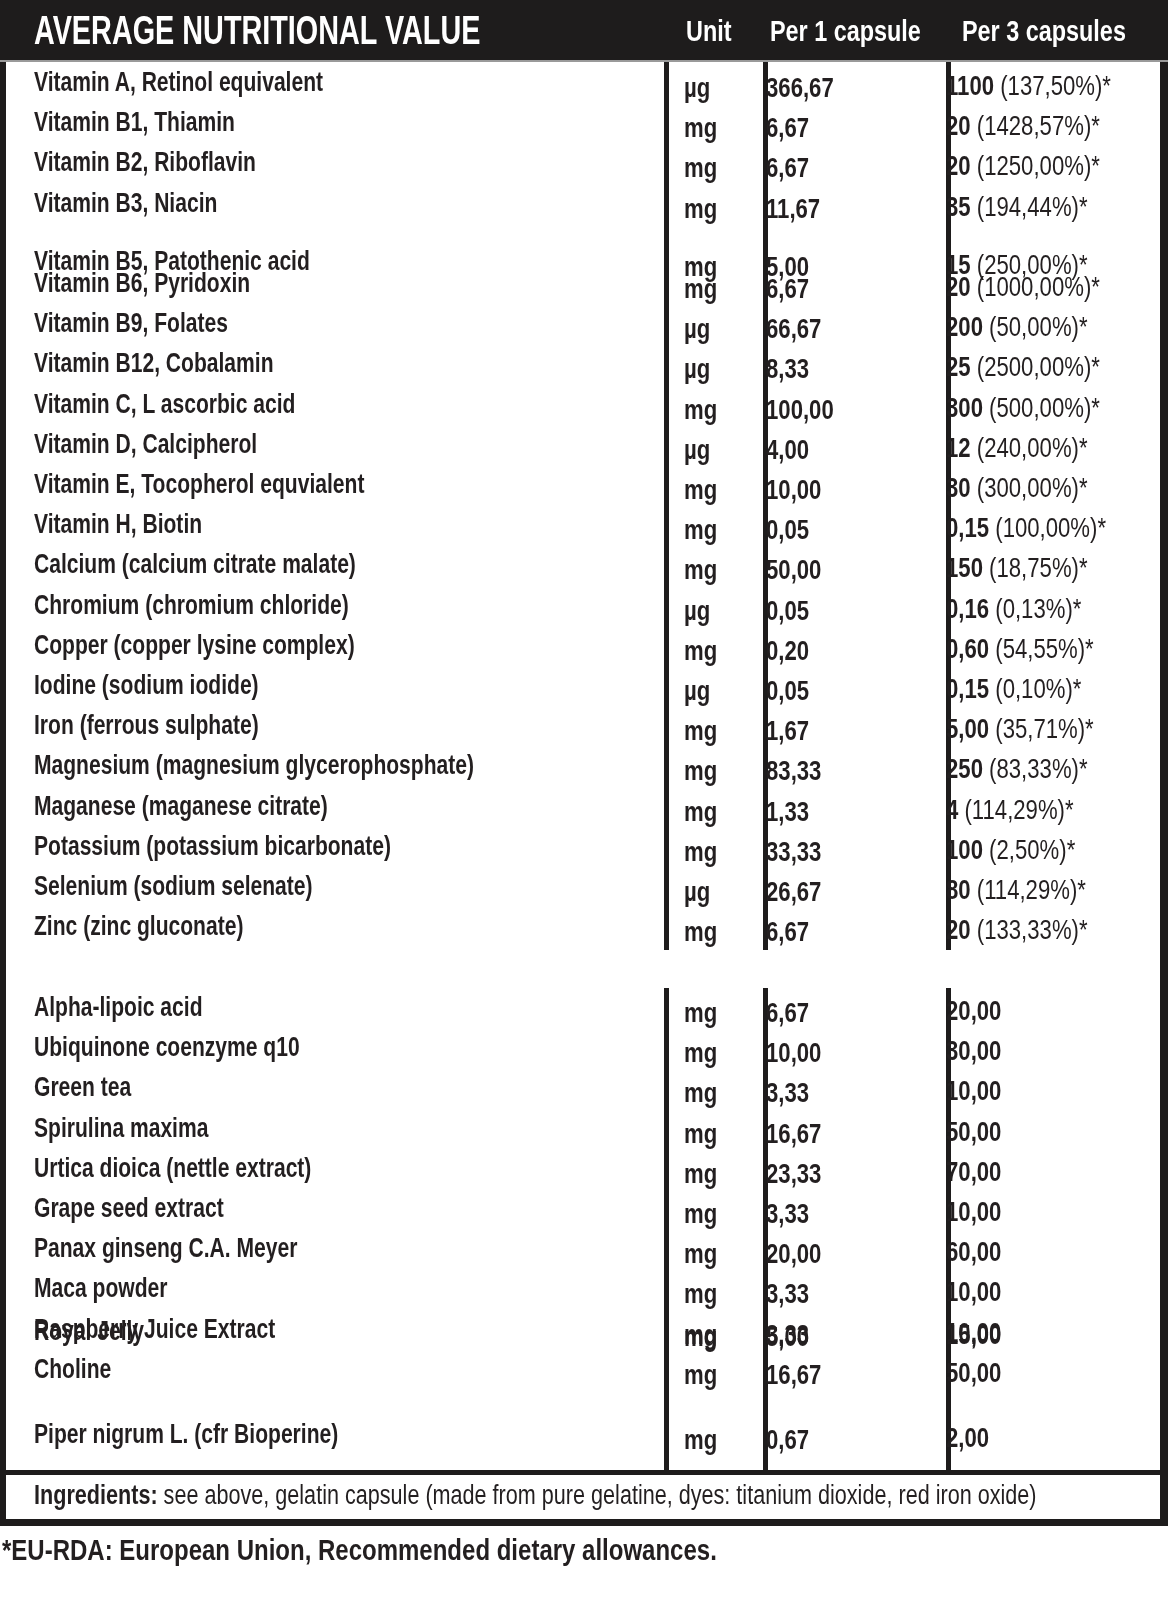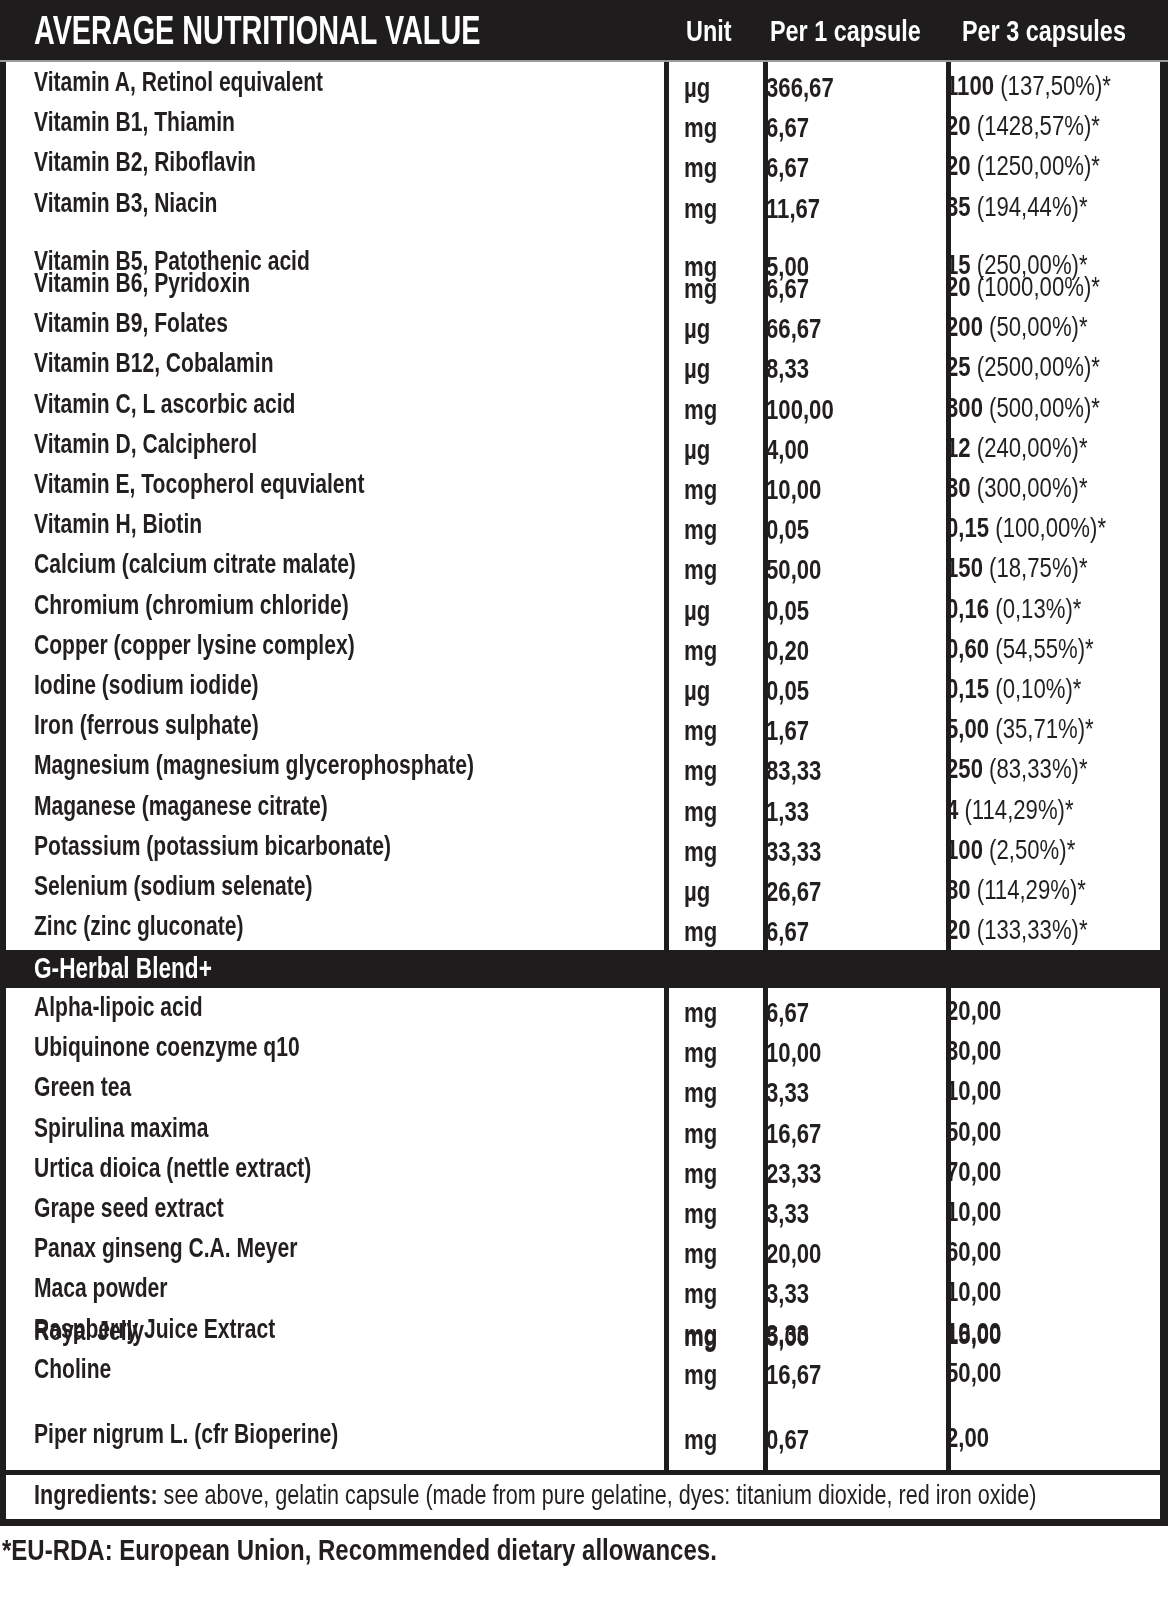--- a/index.html
+++ b/index.html
@@ -217,23 +217,20 @@
         <span class="per3"><span class="amt">80</span> <span class="rda">(114,29%)*</span></span>
       </div>
       <div class="row" style="top: 907.2px;">
         <span class="name">Zinc (zinc gluconate)</span>
         <span class="unit">mg</span>
         <span class="per1">6,67</span>
         <span class="per3"><span class="amt">20</span> <span class="rda">(133,33%)*</span></span>
       </div>
     </div>
 
-  <div class="herbal-header">
-    <span>G-Herbal Blend+</span>
-  </div>
 
   <div class="vline" style="left:664px;top:988px;width:5px;height:482px;"></div>
   <div class="vline" style="left:763px;top:988px;width:5px;height:482px;"></div>
   <div class="vline" style="left:946px;top:988px;width:5px;height:482px;"></div>
 
   <div id="hb-rows">
       <div class="row" style="top: 988px;">
         <span class="name">Alpha-lipoic acid</span>
         <span class="unit">mg</span>
         <span class="per1">6,67</span>

